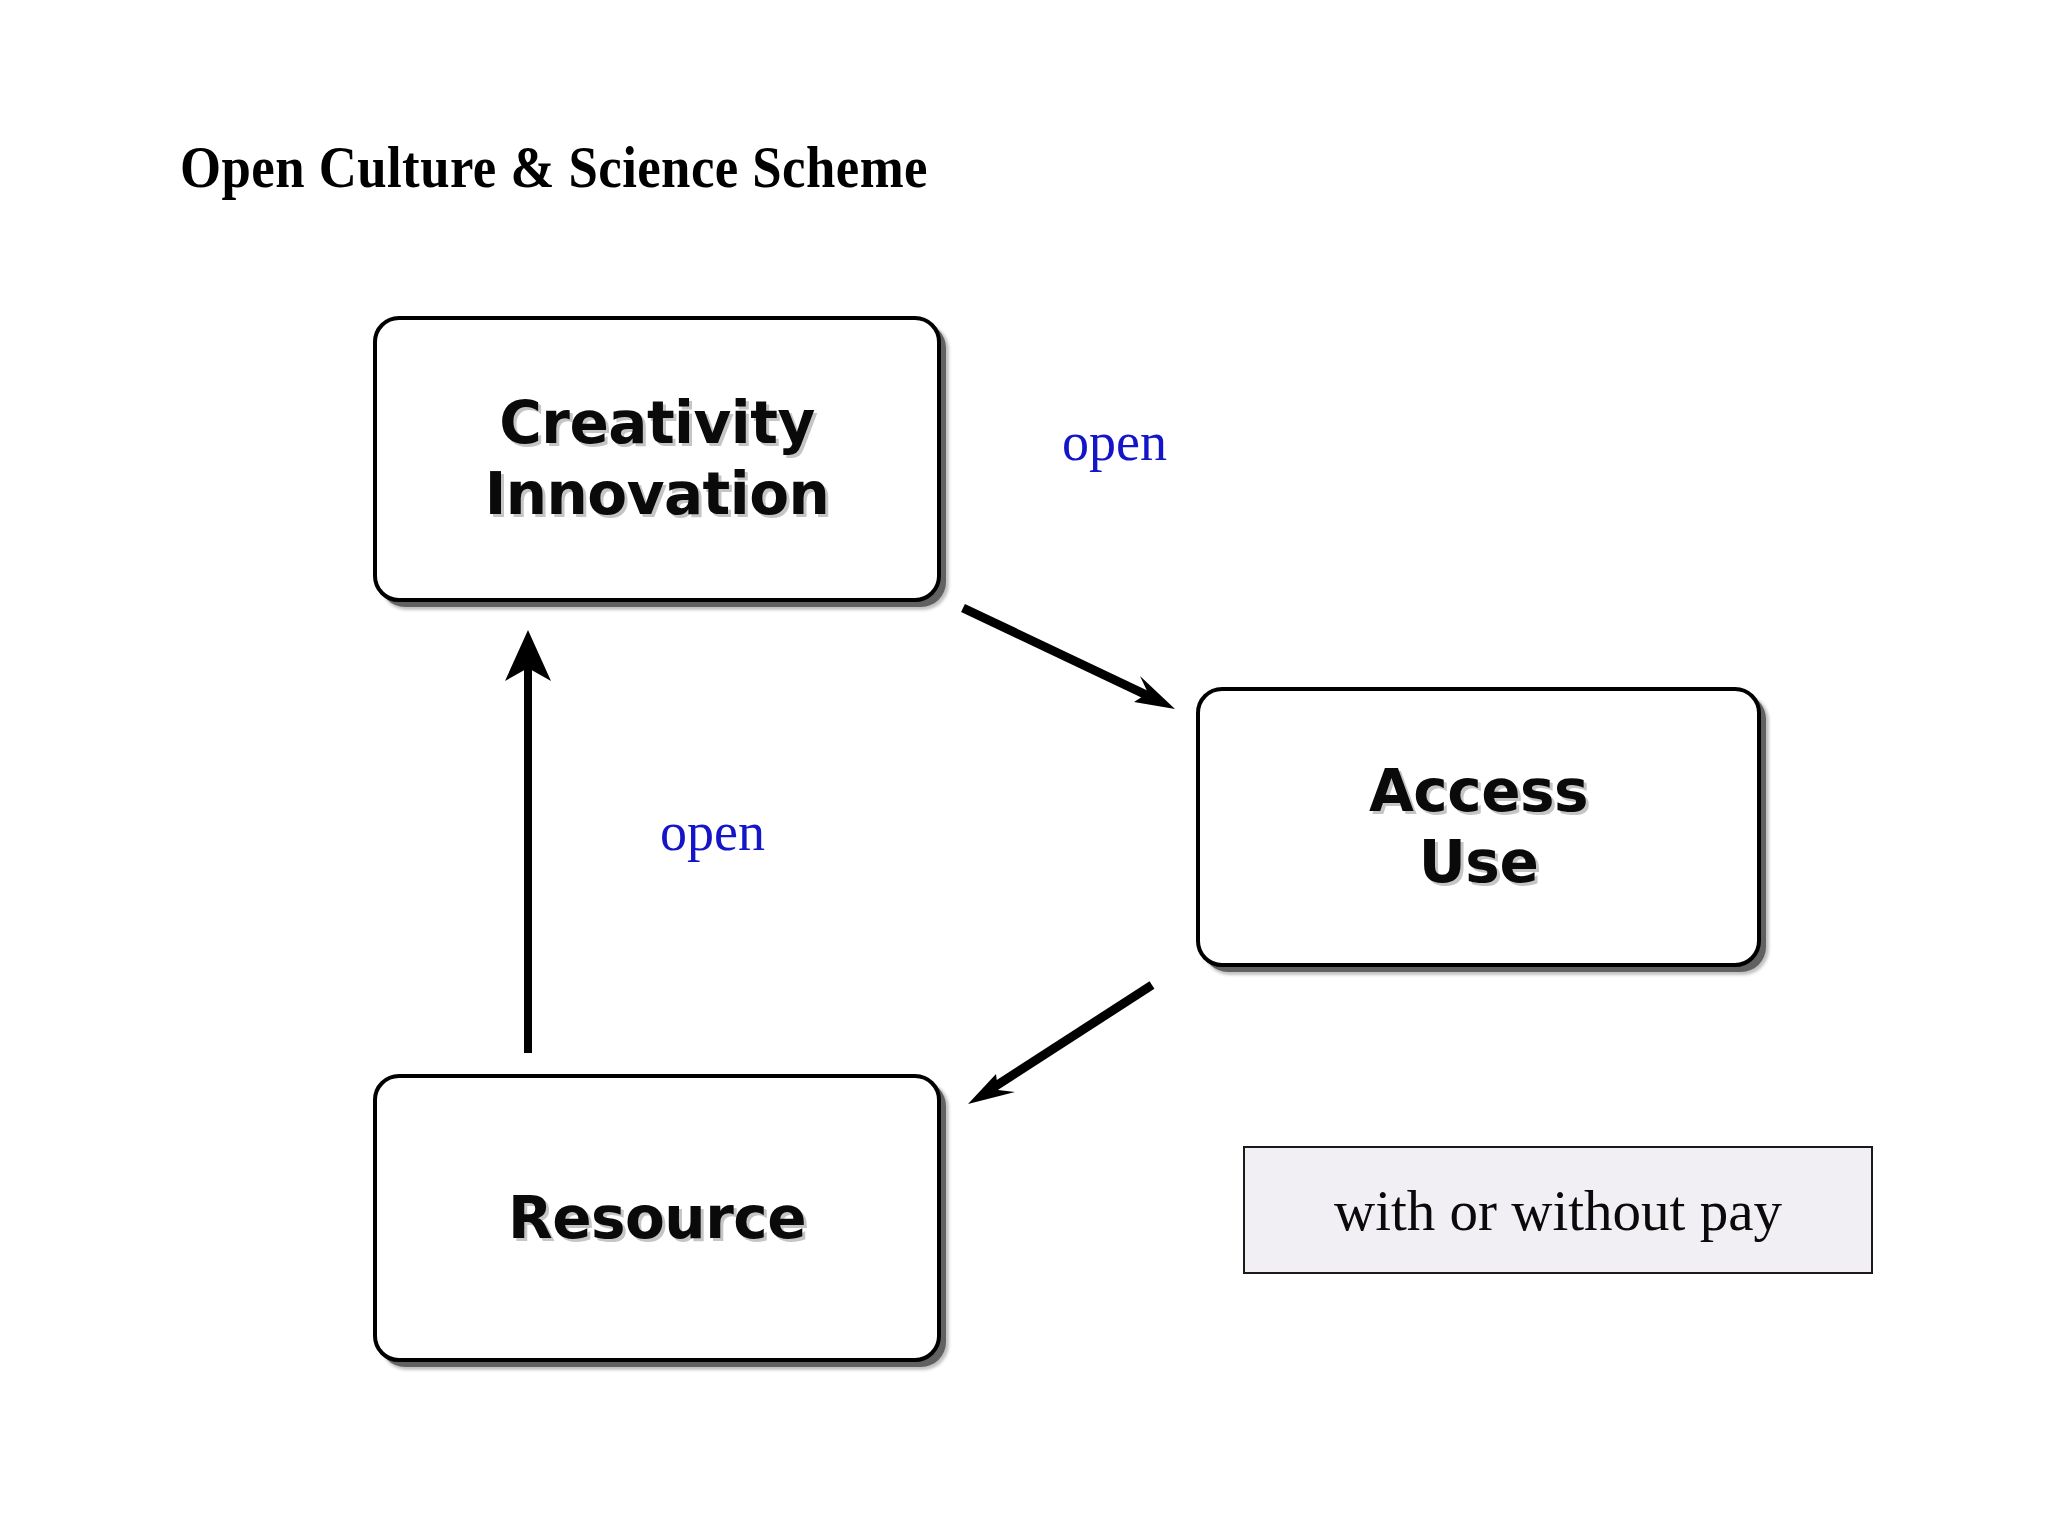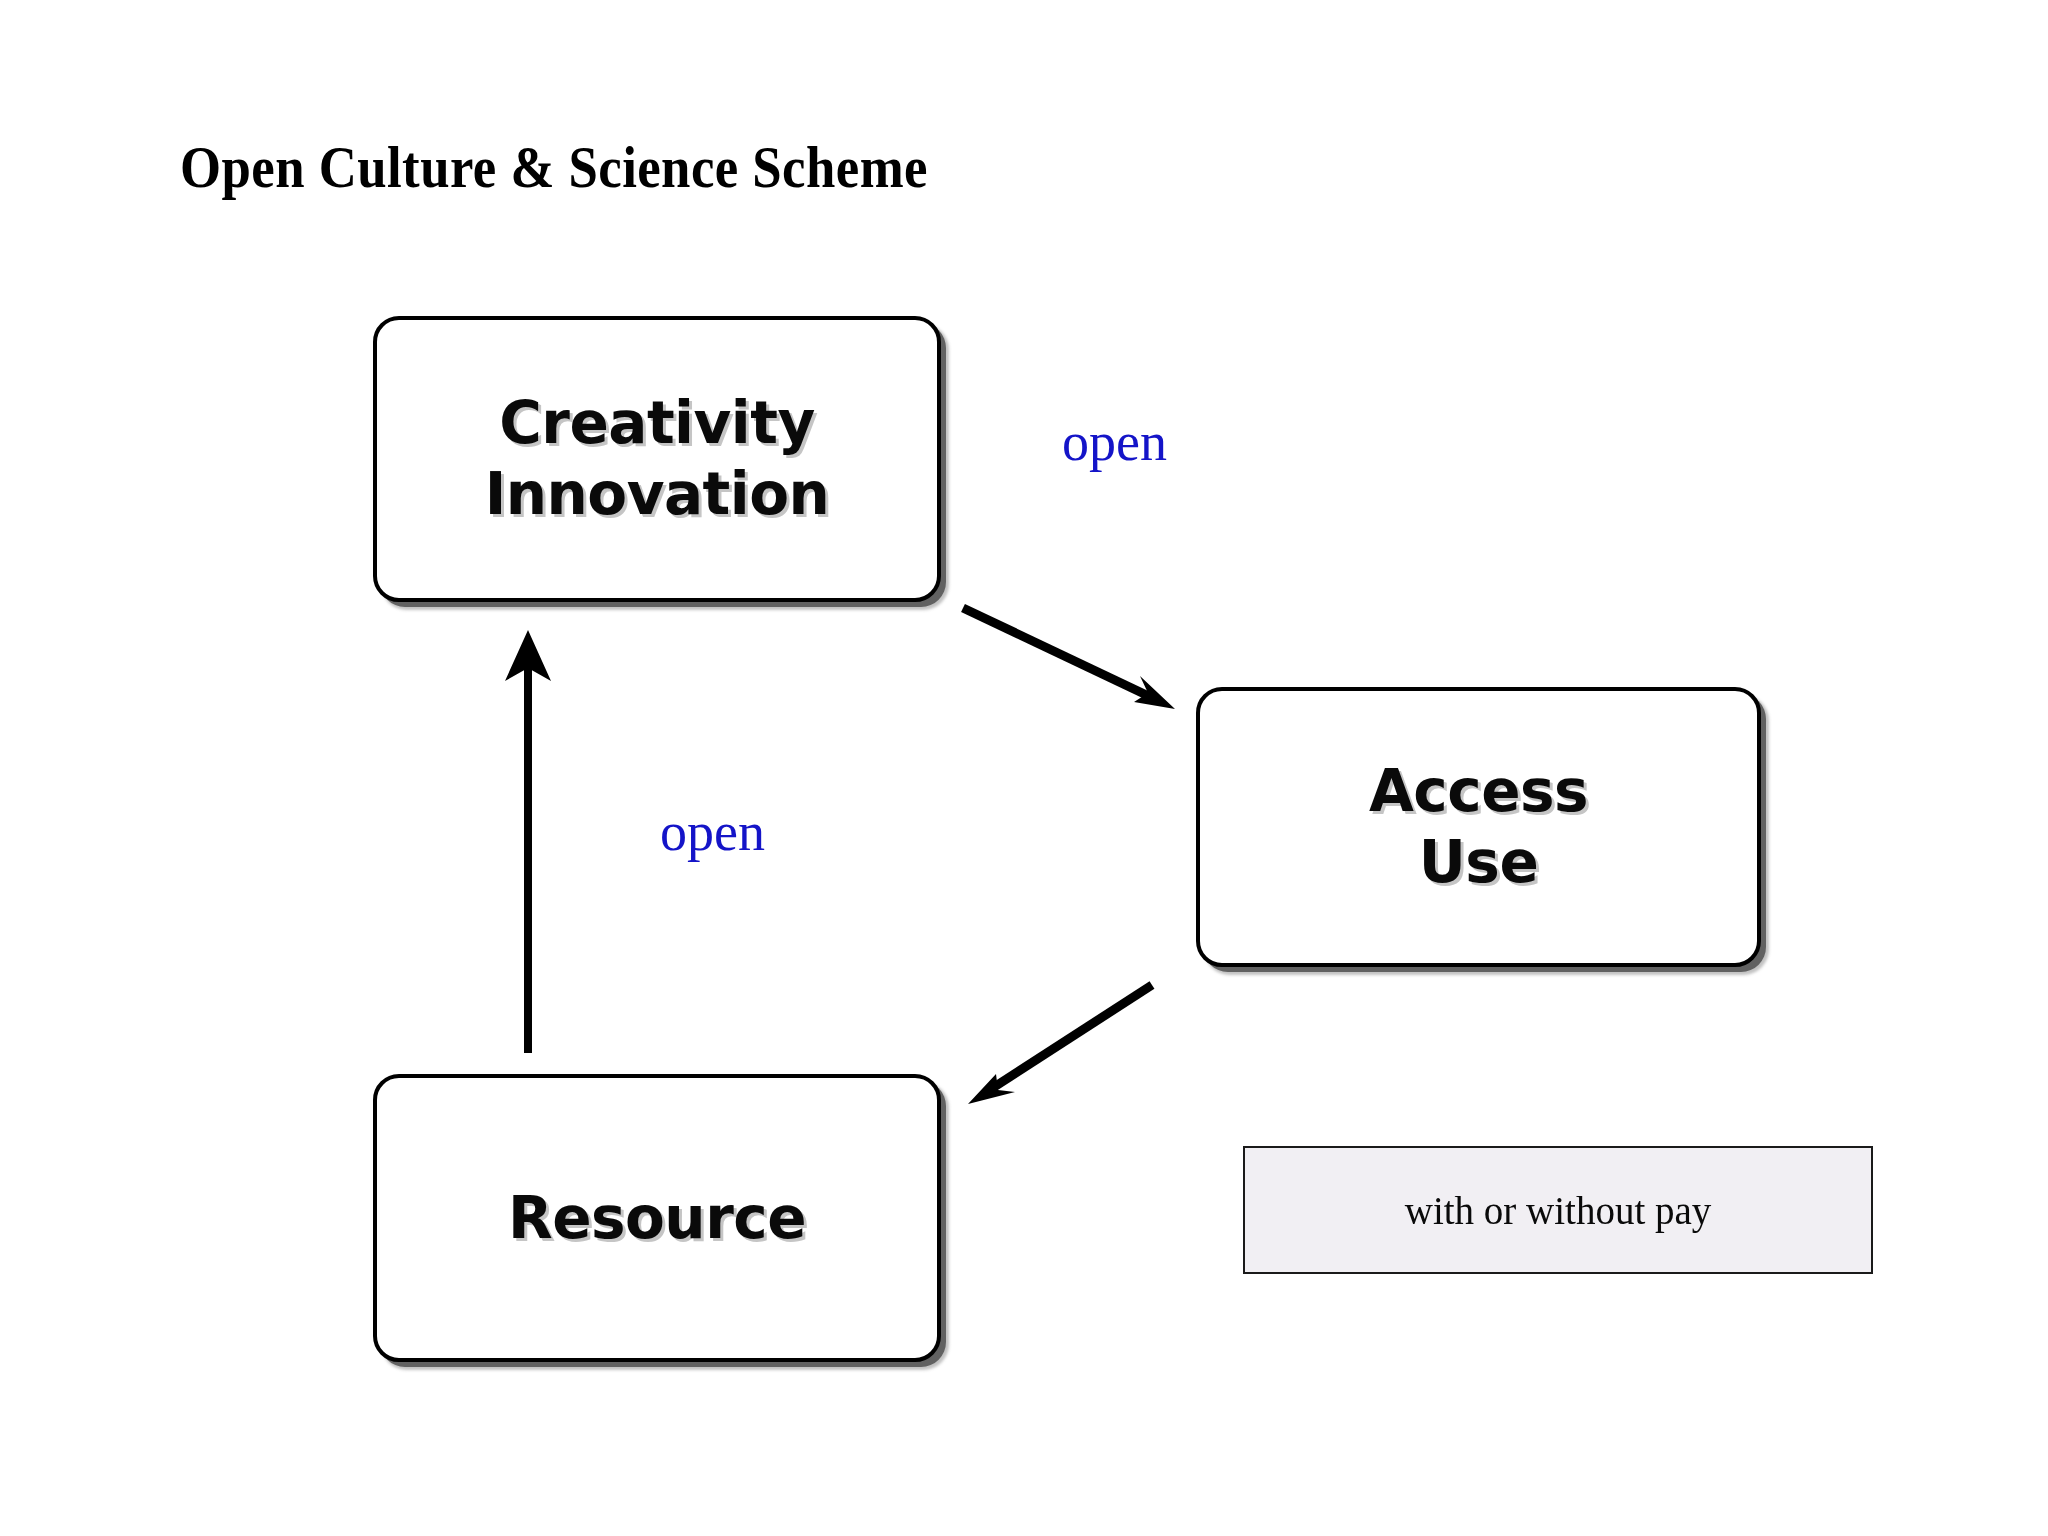--- a/index.html
+++ b/index.html
@@ -75,21 +75,21 @@
     width: 630px;
     height: 128px;
     background: #f1eff3;
     border: 2px solid #1a1a1a;
     display: flex;
     align-items: center;
     justify-content: center;
   }
   .note-text {
     font-family: "Liberation Serif", "DejaVu Serif", serif;
-    font-size: 39px;
+    font-size: 57px;
     color: #0a0a0a;
     white-space: nowrap;
     line-height: 1;
   }
 
   
   .edge-label {
     position: absolute;
     font-family: Liberation Serif, serif;
     font-size: 54px;

